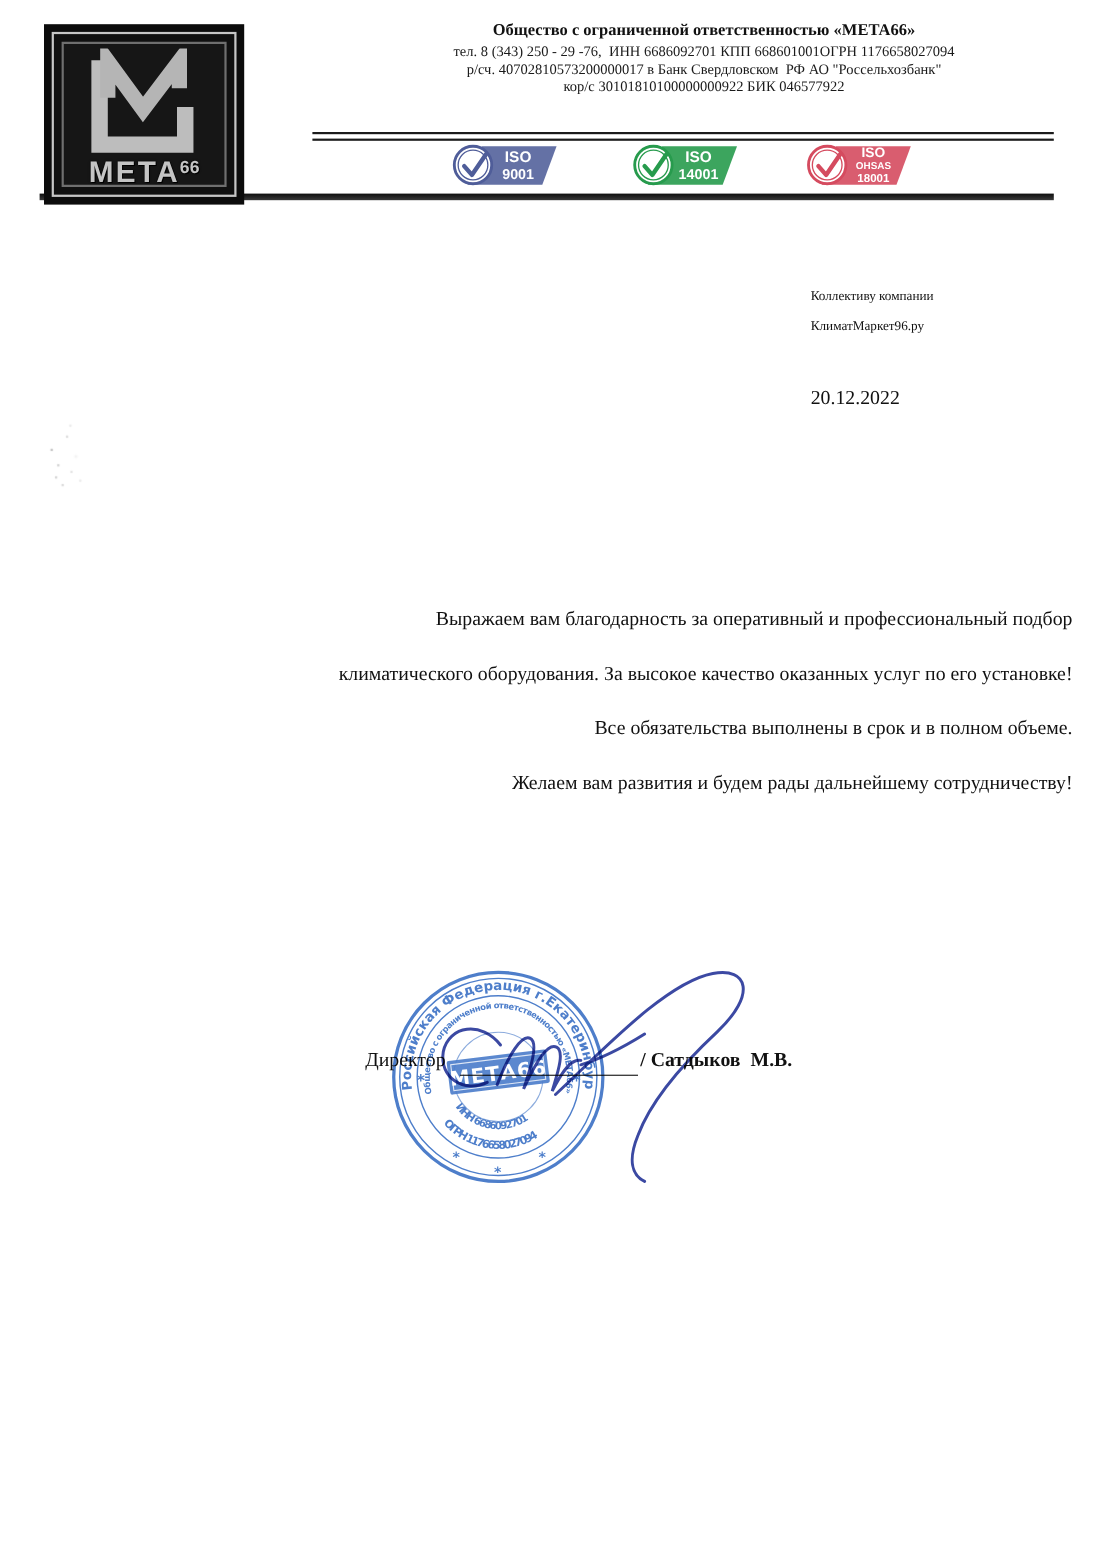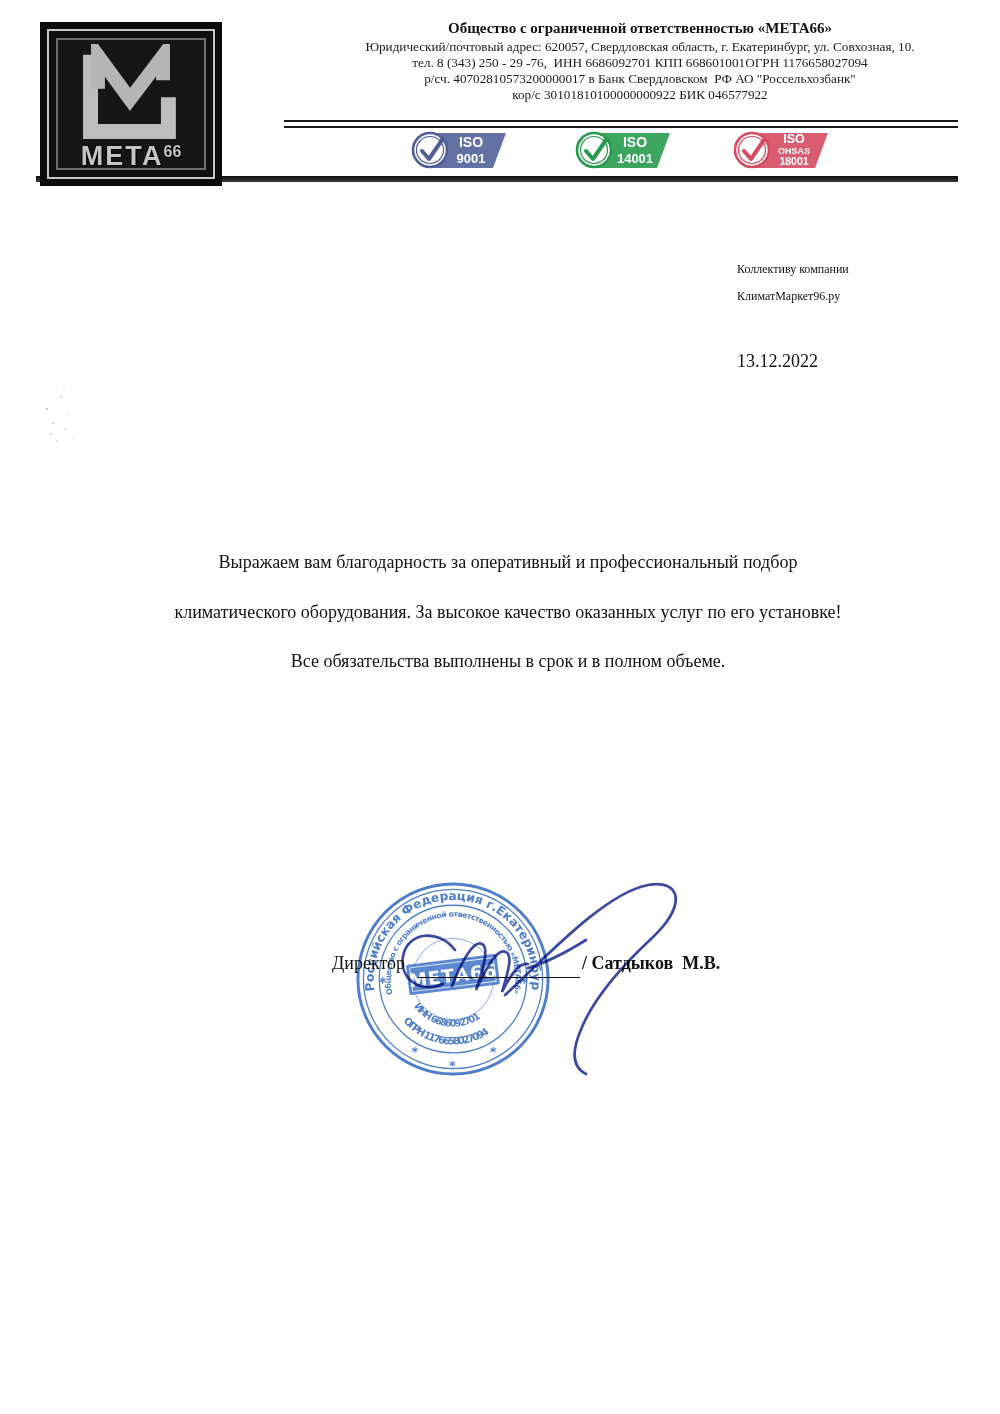--- a/index.html
+++ b/index.html
@@ -56,21 +56,21 @@
   .badge-14001{left:572px;}
   .badge-18001{left:730px;}
   .badge text{font-family:"Liberation Sans",sans-serif;font-weight:bold;fill:#fff;}
   
   .recipient{position:absolute;left:737px;top:256px;font-size:12px;line-height:27px;}
   .letter-date{position:absolute;left:737px;top:351px;font-size:18px;}
   .salutation{
     position:absolute;left:100px;top:490px;width:900px;
     text-align:center;font-weight:bold;font-size:19px;
   }
-  .body-text{position:absolute;left:58px;top:552px;width:900px;text-align:center;}
+  .body-text{position:absolute;left:75px;top:552px;width:900px;text-align:right;}
   .body-text .bline{font-size:18px;margin-bottom:28.5px;}
   
   .sign-role{position:absolute;left:332px;top:953px;font-size:18px;z-index:2;}
   .sign-line{position:absolute;left:418px;top:977px;width:162px;border-bottom:1.6px solid #111;z-index:2;}
   .sign-name{position:absolute;left:582px;top:953px;font-size:18px;z-index:2;font-weight:bold;}
   .stamp{position:absolute;left:352px;top:876px;z-index:4;mix-blend-mode:multiply;opacity:.9;}
   .stamp text{font-family:"DejaVu Sans",sans-serif;}
   .autograph{position:absolute;left:380px;top:858px;z-index:5;mix-blend-mode:multiply;}
   
   .smudge{
@@ -94,21 +94,20 @@
         <polyline points="20,42 20,11 50,52 81,11 81,34" fill="none" stroke="#b5b5b5" stroke-width="13"></polyline>
       </svg>
       <div class="logo-brand">
         <span>МЕТА</span><sup>66</sup>
       </div>
     </div>
   </div>
 
   <div class="head">
     <div class="title">Общество с ограниченной ответственностью «МЕТА66»</div>
-    <div class="line">Юридический/почтовый адрес: 620057, Свердловская область, г. Екатеринбург, ул. Совхозная, 10.</div>
     <div class="line keep-space">тел. 8 (343) 250 - 29 -76,  ИНН 6686092701 КПП 668601001ОГРН 1176658027094</div>
     <div class="line keep-space">р/сч. 40702810573200000017 в Банк Свердловском  РФ АО "Россельхозбанк"</div>
     <div class="line">кор/с 30101810100000000922 БИК 046577922</div>
   </div>
 
   <div class="rule-thin"></div>
   <div class="rule-thick"></div>
 
   <div class="badges">
     <svg class="badge badge-9001" width="100" height="46" viewBox="0 0 100 46">
@@ -135,26 +134,27 @@
       <text x="64" y="15" text-anchor="middle" font-size="12.5">ISO</text>
       <text x="64" y="26" text-anchor="middle" font-size="9" font-weight="normal">OHSAS</text>
       <text x="64" y="37" text-anchor="middle" font-size="10.5" font-weight="normal">18001</text>
     </svg>
   </div>
 
   <div class="recipient">
     <div>Коллективу компании</div>
     <div>КлиматМаркет96.ру</div>
   </div>
-  <div class="letter-date">13.12.2022</div>
+  <div class="letter-date">20.12.2022</div>
 
   <div class="body-text">
     <div class="bline">Выражаем вам благодарность за оперативный и профессиональный подбор</div>
     <div class="bline">климатического оборудования. За высокое качество оказанных услуг по его установке!</div>
     <div class="bline">Все обязательства выполнены в срок и в полном объеме.</div>
+    <div class="bline">Желаем вам развития и будем рады дальнейшему сотрудничеству!</div>
   </div>
 
   <div class="sign-role">Директор</div>
   <div class="sign-line"></div>
   <div class="sign-name keep-space"><span>/</span> <span class="keep-space">Сатдыков  М.В.</span></div>
 
   <svg class="stamp" width="202" height="208" viewBox="0 0 204 210">
     <g fill="none" stroke="#3a70c5">
       <circle cx="102" cy="104" r="96" stroke-width="3"></circle>
       <circle cx="102" cy="104" r="90.5" stroke-width="1.3"></circle>

